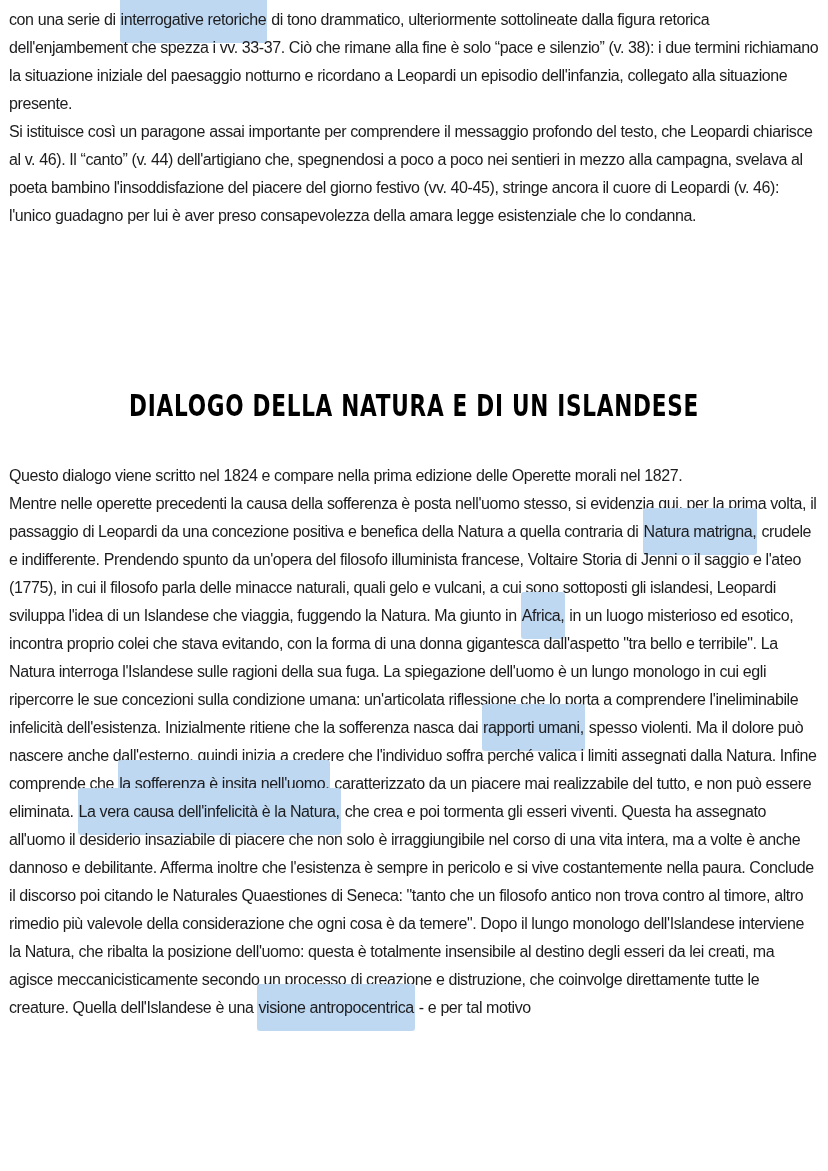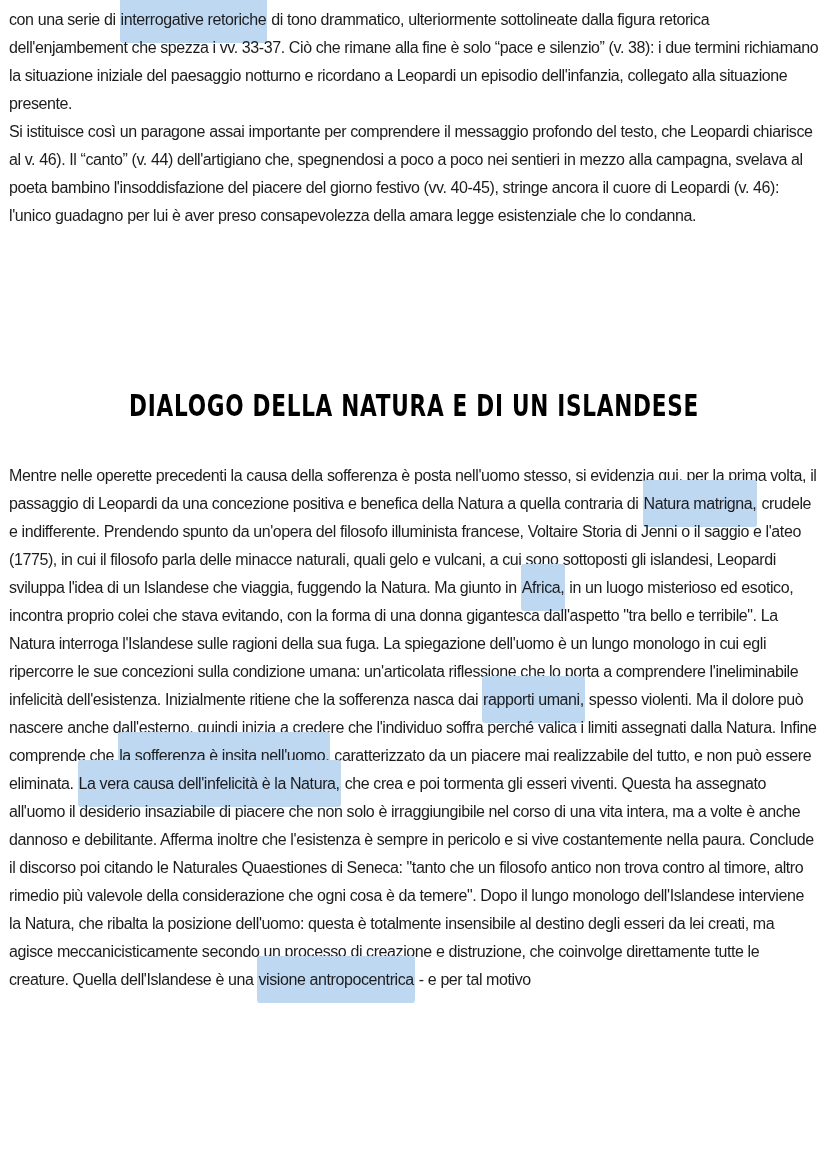--- a/index.html
+++ b/index.html
@@ -47,15 +47,16 @@
 </head>
 <body>
 
 <div class="page">
   <section id="top">
       <p class="para"><span>con una serie di </span><span class="hl">interrogative retoriche</span><span> di tono drammatico, ulteriormente sottolineate dalla figura retorica dell'enjambement che spezza i vv. 33-37. Ciò che rimane alla fine è solo  “pace e silenzio” (v. 38): i due termini richiamano la situazione iniziale del paesaggio notturno e ricordano a Leopardi un episodio dell'infanzia, collegato alla situazione presente.</span></p>
       <p class="para"><span>Si istituisce così un paragone assai importante per comprendere il messaggio profondo del testo, che Leopardi chiarisce al v. 46). Il “canto” (v. 44) dell'artigiano che, spegnendosi a poco a poco nei sentieri in mezzo alla campagna, svelava al poeta bambino l'insoddisfazione del piacere del giorno festivo (vv. 40-45), stringe ancora il cuore di Leopardi (v. 46): l'unico guadagno per lui è aver preso consapevolezza della amara legge esistenziale che lo condanna.</span></p>
     </section>
   <h1 class="title">DIALOGO DELLA NATURA E DI UN ISLANDESE</h1>
   <section id="bottom">
+      <p class="para"><span>Questo dialogo viene scritto nel 1824 e compare nella prima edizione delle Operette morali nel 1827.</span></p>
       <p class="para"><span>Mentre nelle operette precedenti la causa della sofferenza è posta nell'uomo stesso, si evidenzia qui, per la prima volta, il passaggio di Leopardi da una concezione positiva e benefica della Natura a quella contraria di </span><span class="hl">Natura matrigna,</span><span> crudele e indifferente. Prendendo spunto da un'opera del filosofo illuminista francese, Voltaire Storia di Jenni o il saggio e l'ateo (1775), in cui il filosofo parla delle minacce naturali, quali gelo e vulcani, a cui sono sottoposti gli islandesi, Leopardi sviluppa l'idea di un Islandese che viaggia, fuggendo la Natura. Ma giunto in </span><span class="hl">Africa,</span><span> in un luogo misterioso ed esotico, incontra proprio colei che stava evitando, con la forma di una donna gigantesca dall'aspetto "tra bello e terribile". La Natura interroga l'Islandese sulle ragioni della sua fuga. La spiegazione dell'uomo è un lungo monologo in cui egli ripercorre le sue concezioni sulla condizione umana: un'articolata riflessione che lo porta a comprendere l'ineliminabile infelicità dell'esistenza. Inizialmente ritiene che la sofferenza nasca dai </span><span class="hl">rapporti umani,</span><span> spesso violenti. Ma il dolore può nascere anche dall'esterno, quindi inizia a credere che l'individuo soffra perché valica i limiti assegnati dalla Natura. Infine comprende che </span><span class="hl">la sofferenza è insita nell'uomo,</span><span> caratterizzato da un piacere mai realizzabile del tutto, e non può essere eliminata. </span><span class="hl">La vera causa dell'infelicità è la Natura,</span><span> che crea e poi tormenta gli esseri viventi. Questa ha assegnato all'uomo il desiderio insaziabile di piacere che non solo è irraggiungibile nel corso di una vita intera, ma a volte è anche dannoso e debilitante. Afferma inoltre che l'esistenza è sempre in pericolo e si vive costantemente nella paura. Conclude il discorso poi citando le Naturales Quaestiones di Seneca: "tanto che un filosofo antico non trova contro al timore, altro rimedio più valevole della considerazione che ogni cosa è da temere". Dopo il lungo monologo dell'Islandese interviene la Natura, che ribalta la posizione dell'uomo: questa è totalmente insensibile al destino degli esseri da lei creati, ma agisce meccanicisticamente secondo un processo di creazione e distruzione, che coinvolge direttamente tutte le creature. Quella dell'Islandese è una </span><span class="hl">visione antropocentrica</span><span> - e per tal motivo</span></p>
     </section>
 </div>
 
 </body></html>

